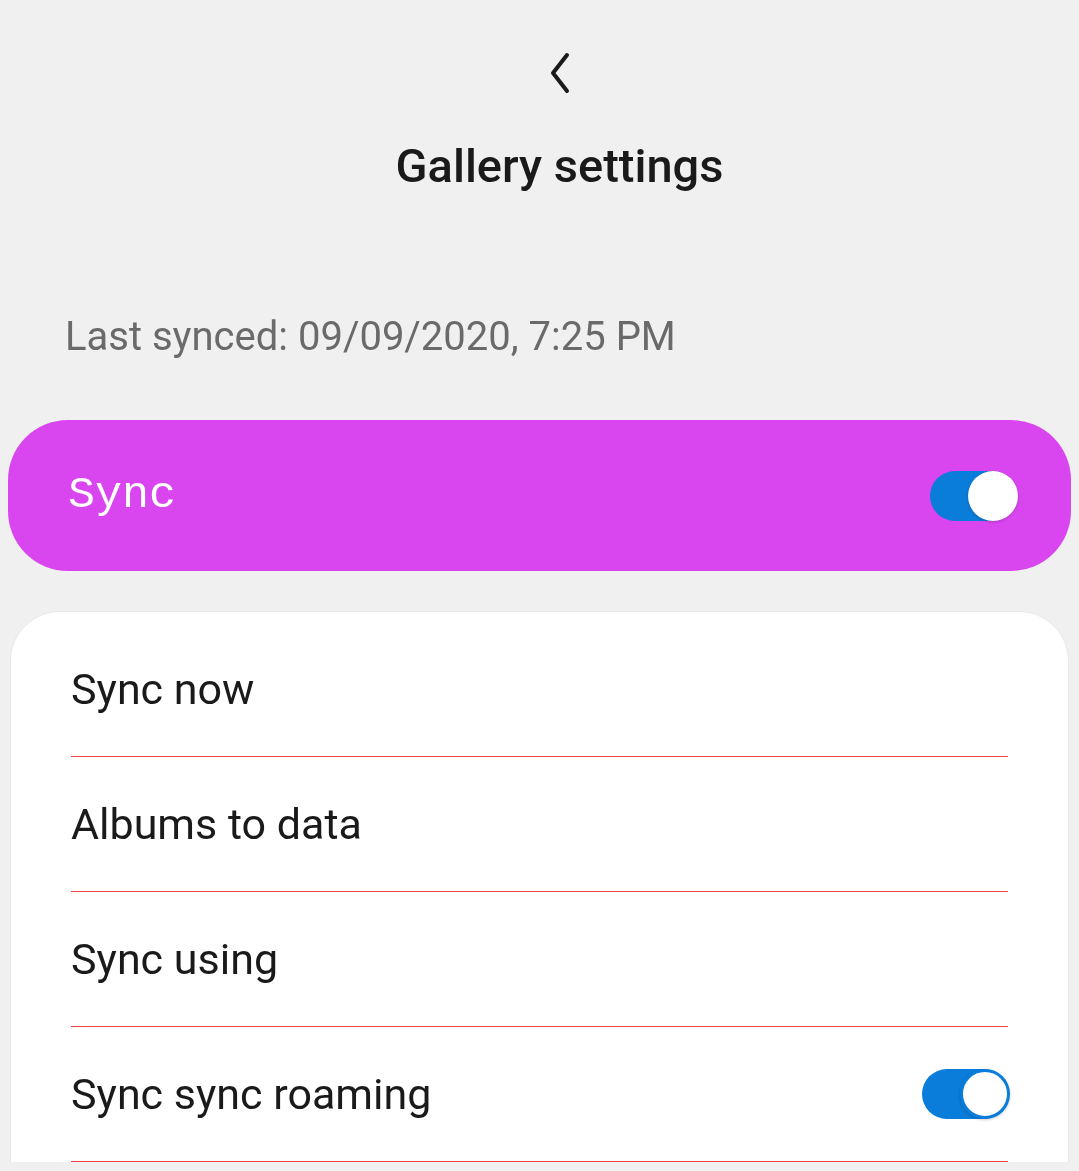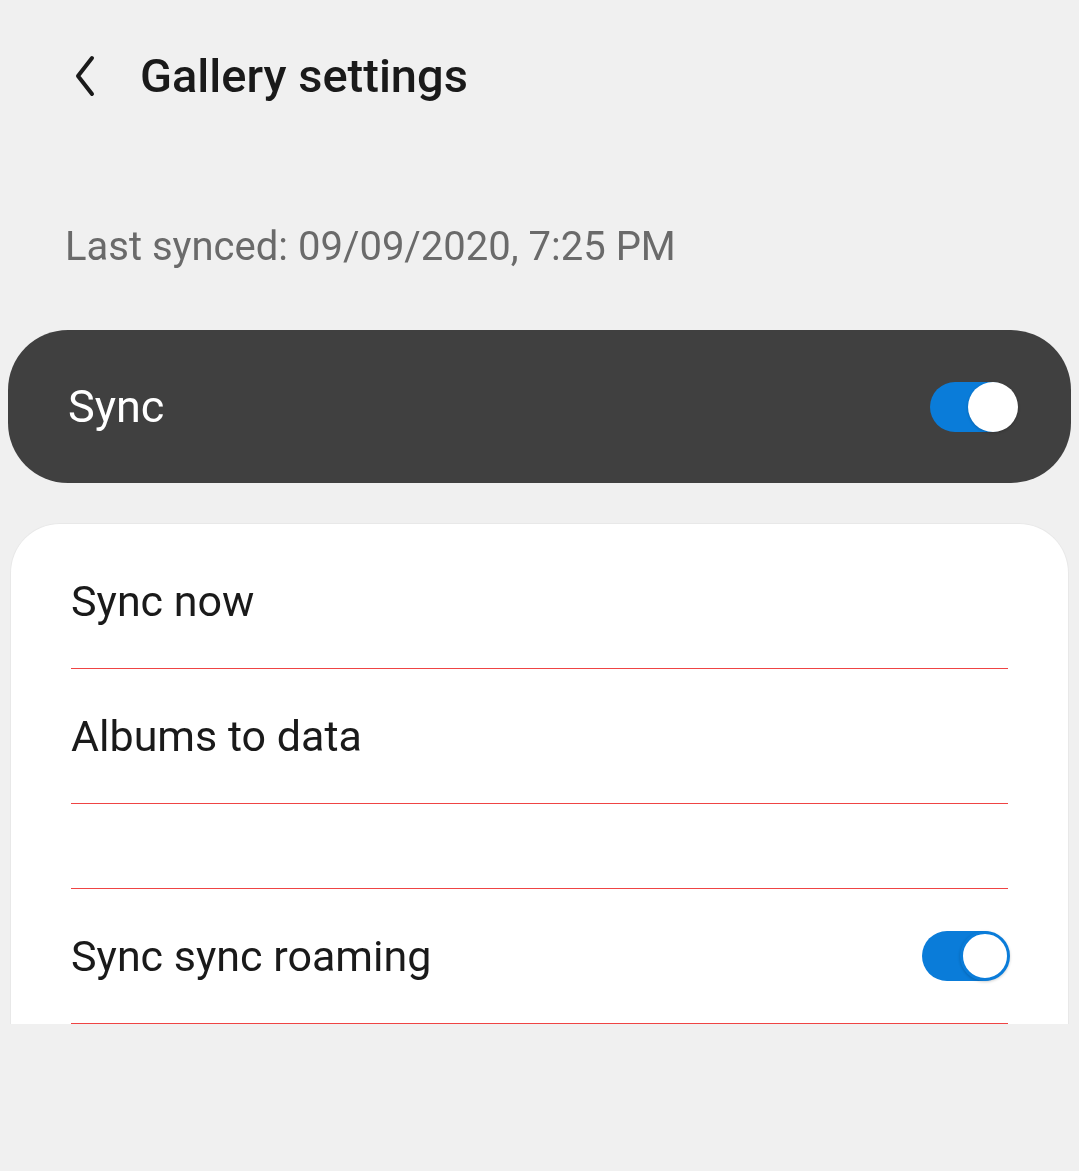--- a/index.html
+++ b/index.html
@@ -12,20 +12,21 @@
       background: #f0f0f0;
       width: 1079px;
       height: 1171px;
       overflow: hidden;
     }
     .header {
       display: flex;
       align-items: center;
       padding: 48px 30px 30px 70px;
       gap: 40px;
+      flex-direction: column;
     }
     .back-icon {
       width: 30px;
       height: 50px;
       display: flex;
       align-items: center;
       justify-content: center;
     }
     .back-icon svg {
       width: 26px;
@@ -36,27 +37,28 @@
       font-weight: 500;
       color: #1a1a1a;
     }
     .last-synced {
       padding: 90px 16px 60px 65px;
       font-size: 40px;
       color: #6a6a6a;
       font-weight: 400;
     }
     .sync-card {
-      background: #404040;
+      background: #d946ef;
       border-radius: 60px;
       margin: 0 8px;
       padding: 50px 55px 50px 60px;
       display: flex;
       align-items: center;
       justify-content: space-between;
+      font-family: Liberation Mono, monospace;
     }
     .sync-label {
       color: #ffffff;
       font-size: 45px;
       font-weight: 400;
     }
     .toggle {
       width: 86px;
       height: 50px;
       background: #0a7cd9;
@@ -158,20 +160,21 @@
       <div class="option-title">Sync now</div>
     </div>
   </div>
   <div class="option-row">
     <div class="option-text-group">
       <div class="option-title">Albums to data</div>
     </div>
   </div>
   <div class="option-row">
     <div class="option-text-group">
+      <div class="option-title">Sync using</div>
     </div>
   </div>
   <div class="option-row">
     <div class="option-text-group">
       <div class="option-title">Sync sync roaming</div>
     </div>
     <div class="toggle-outline">
       <div class="toggle-knob"></div>
     </div>
   </div>

